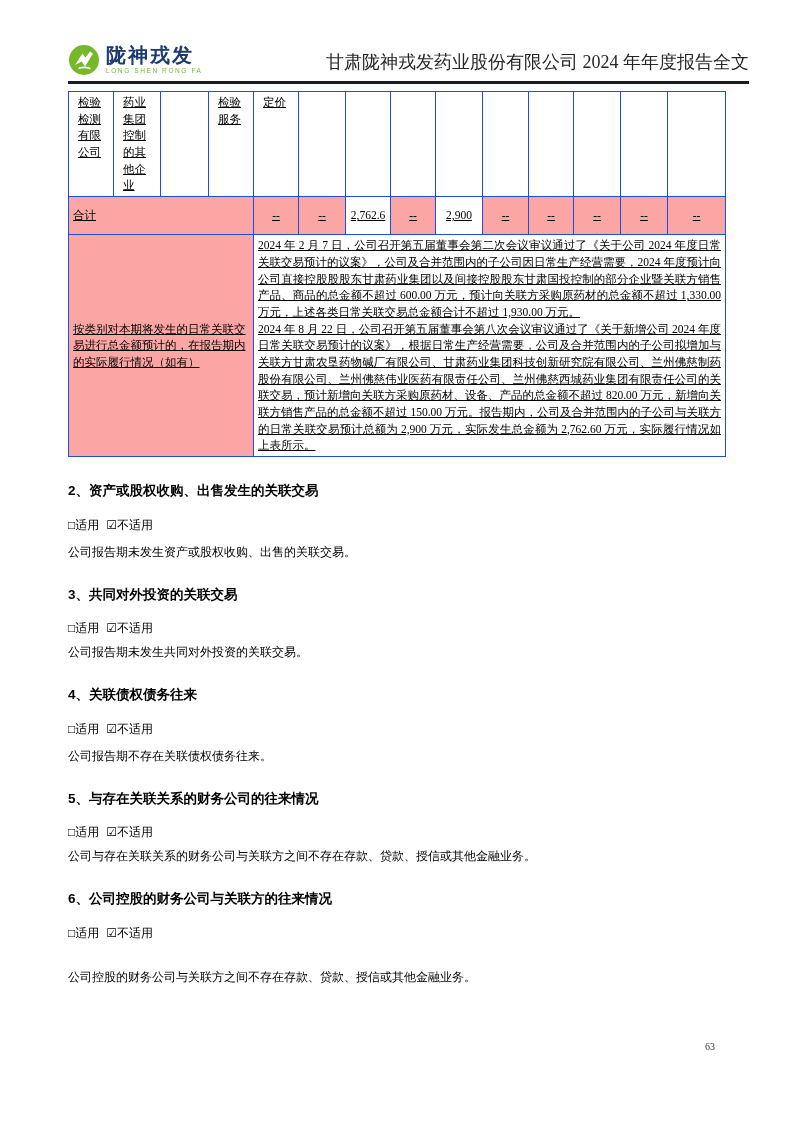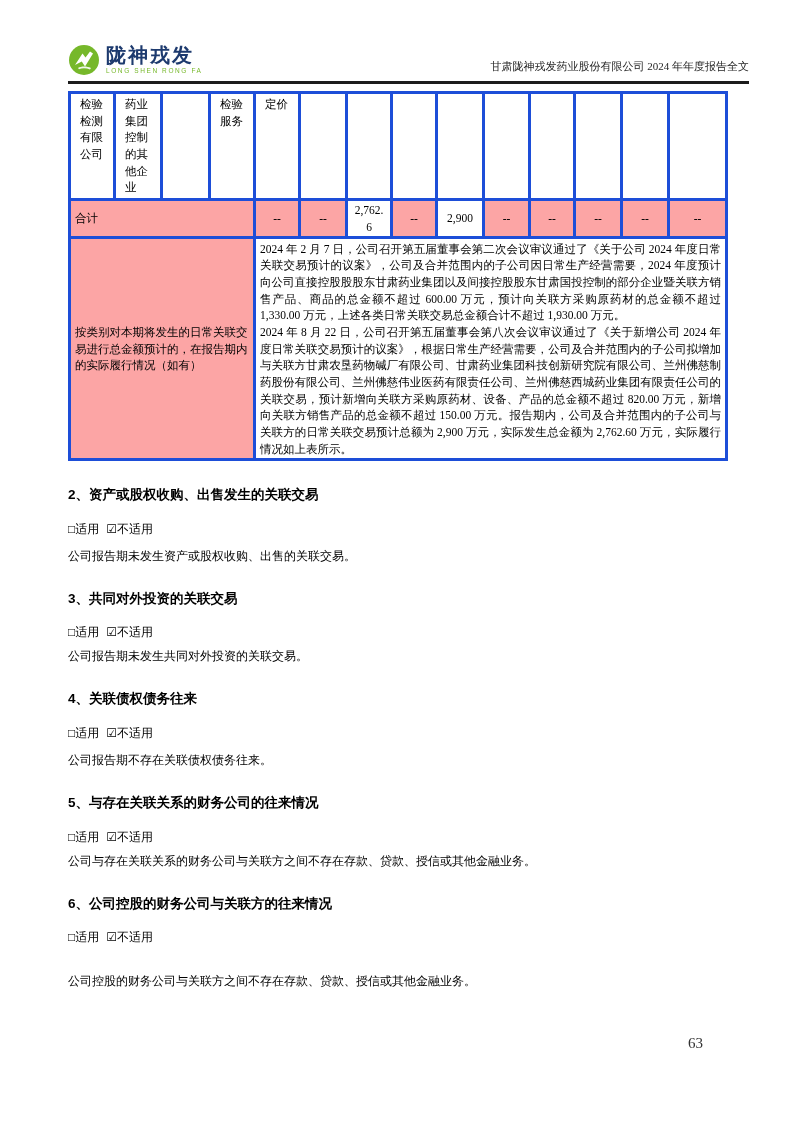--- a/index.html
+++ b/index.html
@@ -15,31 +15,31 @@
   .logo { display:flex; align-items:flex-start; gap:6px; }
   .logo-text { display:flex; flex-direction:column; }
   .brand-cn {
     font-family:"Liberation Sans","DejaVu Sans",sans-serif;
     font-weight:bold; font-size:20px; letter-spacing:2px; line-height:1.1;
   }
   .brand-en {
     font-family:"Liberation Sans","DejaVu Sans",sans-serif;
     font-size:6.5px; letter-spacing:1.6px; margin-top:1px;
   }
-  .hdr-title { font-size:11px; color:#262626; padding-bottom:2px; }
+  .hdr-title { font-size:18px; color:#262626; padding-bottom:2px; }
   .hdr-rule { border-bottom:3px solid #1c1c1c; margin-top:5px; }
 
   
   table.rt {
     border-collapse:collapse; width:657px; margin-top:7px;
     font-size:11.5px; table-layout:fixed;
   }
   table.rt td {
-    border:3px solid #1d4ed8; padding:1px 4px; vertical-align:middle;
-    overflow:hidden; line-height:1.45;
+    border:1px solid #1d4ed8; padding:1px 4px; vertical-align:middle;
+    overflow:hidden; line-height:1.45;text-decoration:underline;
   }
   tr.cont-row { height:95px; }
   tr.cont-row td { vertical-align:top; padding:2px 9px; }
   tr.total-row { height:38px; }
   tr.row-small { height:21px; }
   tr.row-big { height:222px; }
   tr.row-med { height:38px; }
   td.gray { background:#fca5a5; }
   td.lbl { padding:2px 7px; }
   td.ctr { text-align:center; }
@@ -56,21 +56,21 @@
     font-size:13.5px; font-weight:bold; margin:25px 0 0 0; line-height:1.3;
   }
   .cb-line { font-size:12px; margin-top:17px; }
   .cb-line .box { font-size:12px; }
   .cb-line .gap { display:inline-block; width:7px; }
   .sec-body { font-size:12px; margin-top:10px; }
   .sec-body.tight { margin-top:7px; }
   .sec-body.wide { margin-top:27px; }
 
   .footer-page {
-    position:absolute; right:90px; bottom:70px; font-size:15px; color:#333;margin-top:25px;
+    position:absolute; right:78px; bottom:70px; font-size:10px; color:#333;margin-top:25px;
   }
 </style>
 </head>
 <body>
 
 <div class="page">
   <div class="content">
 
     <div class="hdr">
       <div class="logo">

